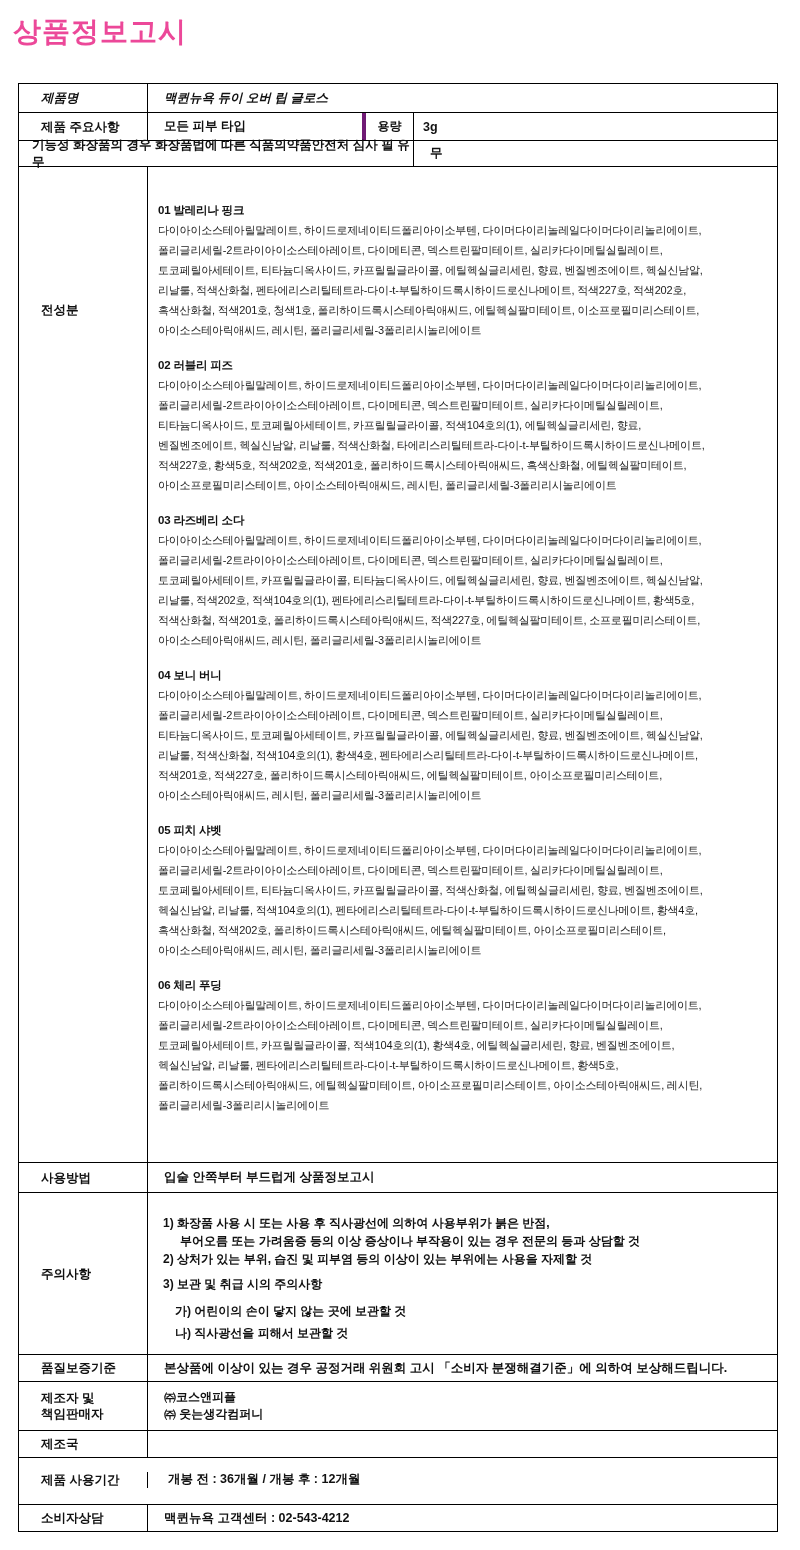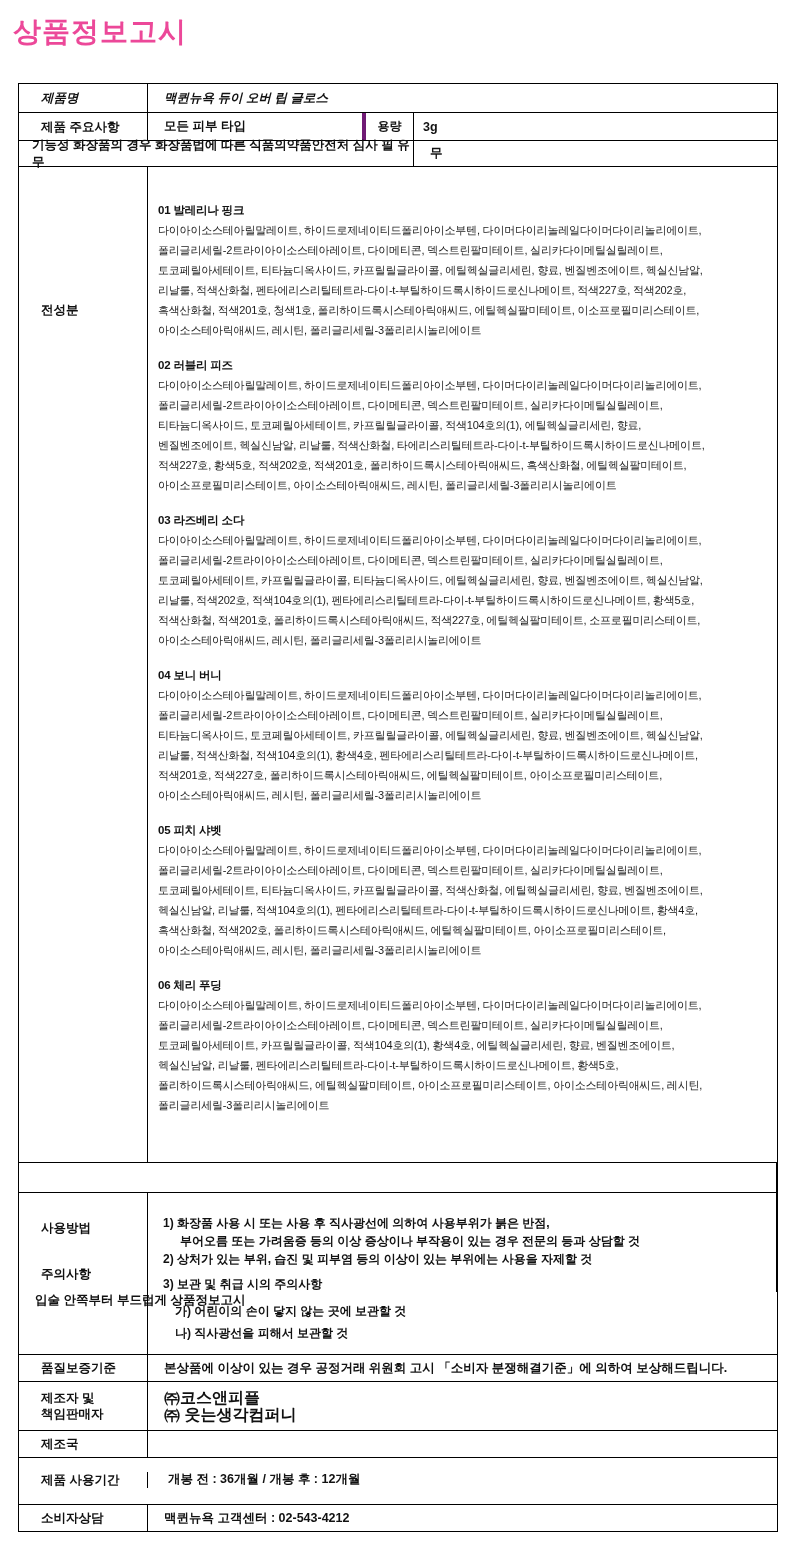--- a/index.html
+++ b/index.html
@@ -47,21 +47,21 @@
     padding-left: 16px;
     font-size: 12.5px;
     font-weight: 700;
   }
 
   
   .r-name      { height: 28px; font-style: italic; }
   .r-spec      { height: 28px; }
   .r-func      { height: 26px; }
   .r-ing       { height: 996px; }
-  .r-usage     { height: 30px; flex-direction: column; }
+  .r-usage     { height: 30px; }
   .r-caution   { height: 162px; }
   .r-warranty  { height: 27px; justify-content: flex-end; }
   .r-maker     { height: 49px; }
   .r-country   { height: 27px; }
   .r-period    { height: 31px; align-items: flex-end; }
   .r-cs        { height: 27px; margin-top: 16px; }
 
   
   .spec-val { flex: 0 0 218px; border-right: 4px solid #701a75; }
   .cap-lbl  { flex: 0 0 48px; justify-content: center; padding: 0; border-right: 1px solid #000;
@@ -210,21 +210,21 @@
   </div>
 
   <div class="row r-warranty">
     <div class="cell lbl">품질보증기준</div>
     <div class="cell val">본상품에 이상이 있는 경우 공정거래 위원회 고시 「소비자 분쟁해결기준」에 의하여 보상해드립니다.</div>
   </div>
 
   <div class="row r-maker">
     <div class="cell lbl pre-line">제조자 및
 책임판매자</div>
-    <div class="cell val pre-line" style="line-height:17px; font-size:16px;">㈜코스앤피플
+    <div class="cell val pre-line" style="line-height:17px; font-size:12px;">㈜코스앤피플
 ㈜ 웃는생각컴퍼니</div>
   </div>
 
   <div class="row r-country">
     <div class="cell lbl">제조국</div>
   </div>
 
   <div class="row r-period">
     <div class="cell lbl">제품 사용기간</div>
     <div class="cell val" style="padding-left:20px;">개봉 전 : 36개월 / 개봉 후 : 12개월</div>

